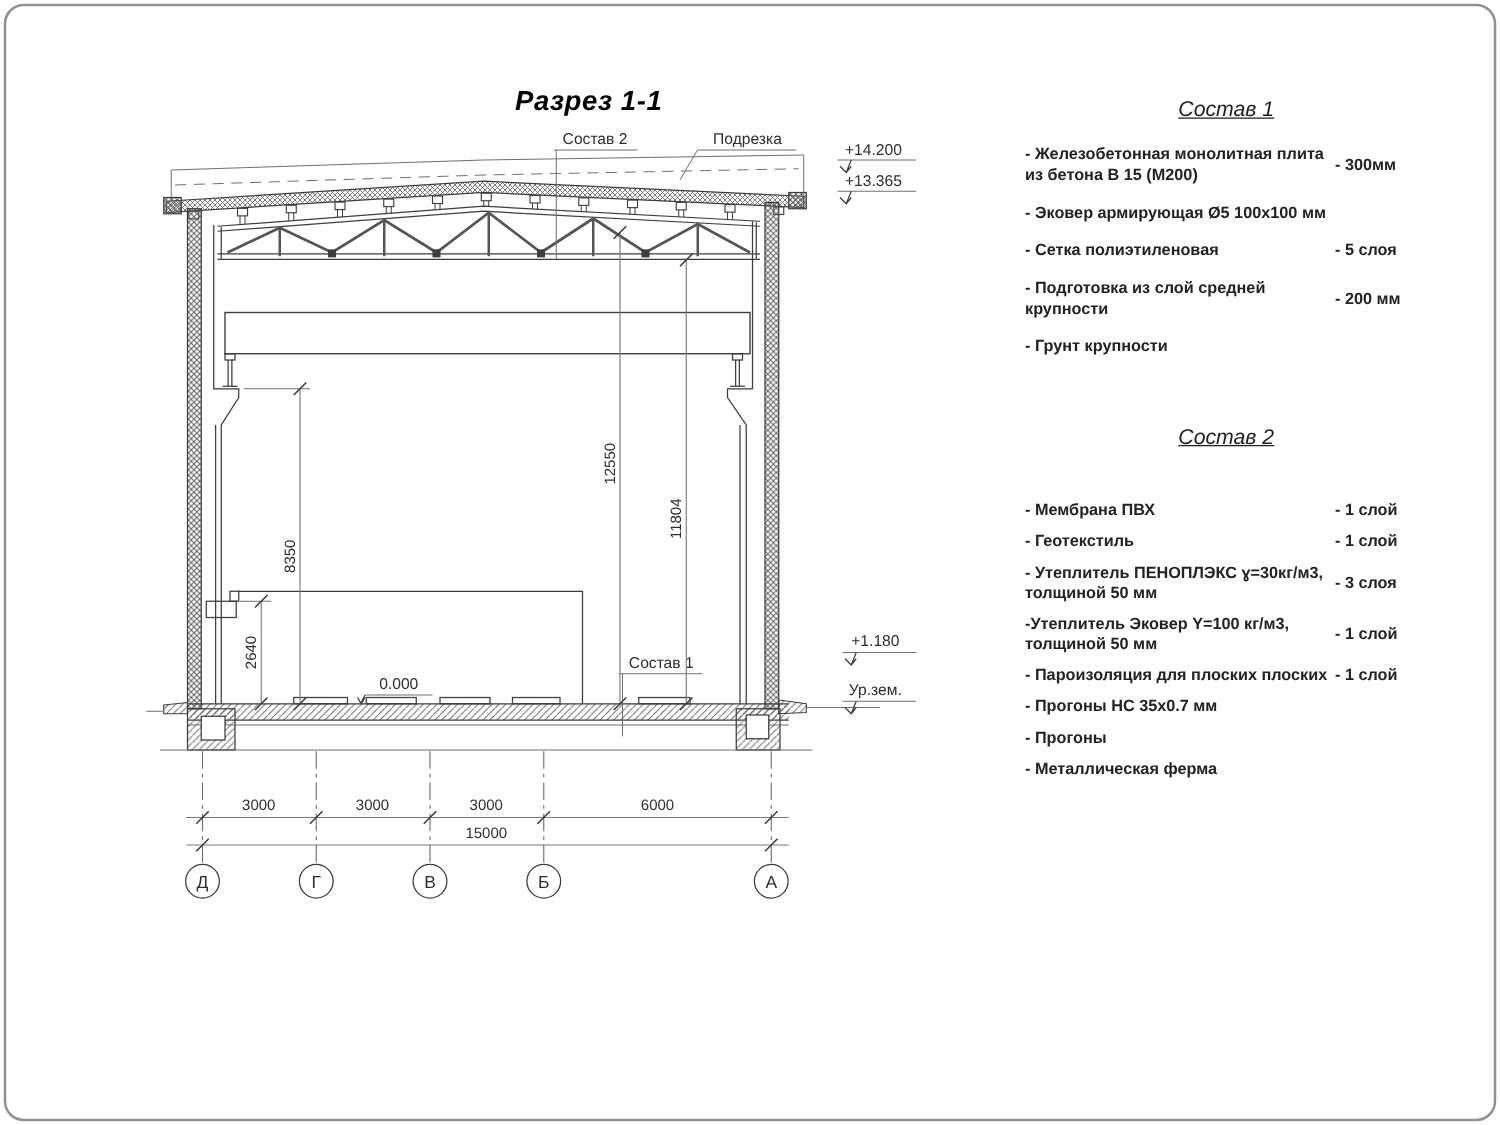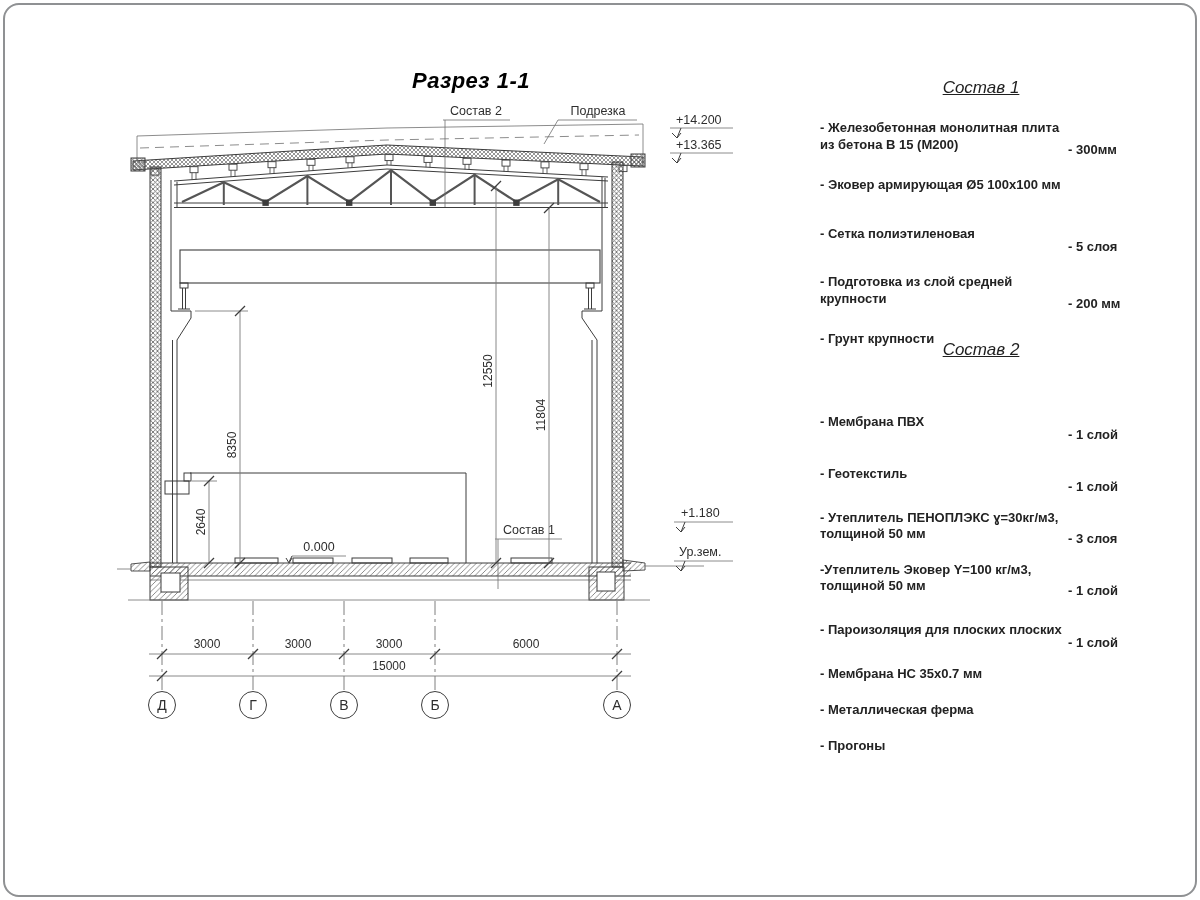--- a/index.html
+++ b/index.html
@@ -9,21 +9,21 @@
   .title{position:absolute;left:368px;top:68px;font-size:22px;font-weight:bold;font-style:italic;
          color:#000000;letter-spacing:.5px;margin-left:44px;}
   .panel{position:absolute;width:322px;color:#222;}
   .panel .heading{text-align:center;font-size:17px;font-style:italic;color:#1f1f1f;
                   text-decoration:underline;margin-bottom:16px;}
   #comp2 .heading{margin-bottom:40px;}
   .row{display:flex;align-items:center;font-size:13px;line-height:17px;font-weight:bold;}
   #comp1 .row{margin-bottom:13px;}
   #comp2 .row{margin-bottom:9px;line-height:16px;}
   .iname{flex:1;white-space:pre-line;}
-  .ival{width:74px;flex-shrink:0;white-space:nowrap;margin-top:27px;}
+  .ival{width:74px;flex-shrink:0;white-space:nowrap;}
   svg text{font-family:"Liberation Sans",sans-serif;fill:#2e2e2e;}
   .dimtxt{font-size:12px;}
   .lbltxt{font-size:12.5px;}
   .elevtxt{font-size:12.5px;}
   .gridtxt{font-size:14px;}
   .ln{stroke:#3d3d3d;stroke-width:1;fill:none;}
   .thin{stroke:#6f6f6f;stroke-width:.8;fill:none;}
   .dimln{stroke:#7a7a7a;stroke-width:.9;fill:none;}
   .tick{stroke:#3d3d3d;stroke-width:1.3;fill:none;}
   .axis{stroke:#6f6f6f;stroke-width:.9;fill:none;stroke-dasharray:14 4 3 4;}
@@ -331,25 +331,25 @@
       <div class="row">
         <div class="iname">-Утеплитель Эковер Y=100 кг/м3,
 толщиной 50 мм</div>
         <div class="ival">- 1 слой</div>
       </div>
       <div class="row">
         <div class="iname">- Пароизоляция для плоских плоских</div>
         <div class="ival">- 1 слой</div>
       </div>
       <div class="row">
-        <div class="iname">- Мембрана НС 35х0.7 мм</div>
+        <div class="iname">- Прогоны НС 35х0.7 мм</div>
+        <div class="ival"></div>
+      </div>
+      <div class="row">
+        <div class="iname">- Прогоны</div>
         <div class="ival"></div>
       </div>
       <div class="row">
         <div class="iname">- Металлическая ферма</div>
-        <div class="ival"></div>
-      </div>
-      <div class="row">
-        <div class="iname">- Прогоны</div>
         <div class="ival"></div>
       </div>
     </div>
 </div>
 
 </body></html>

